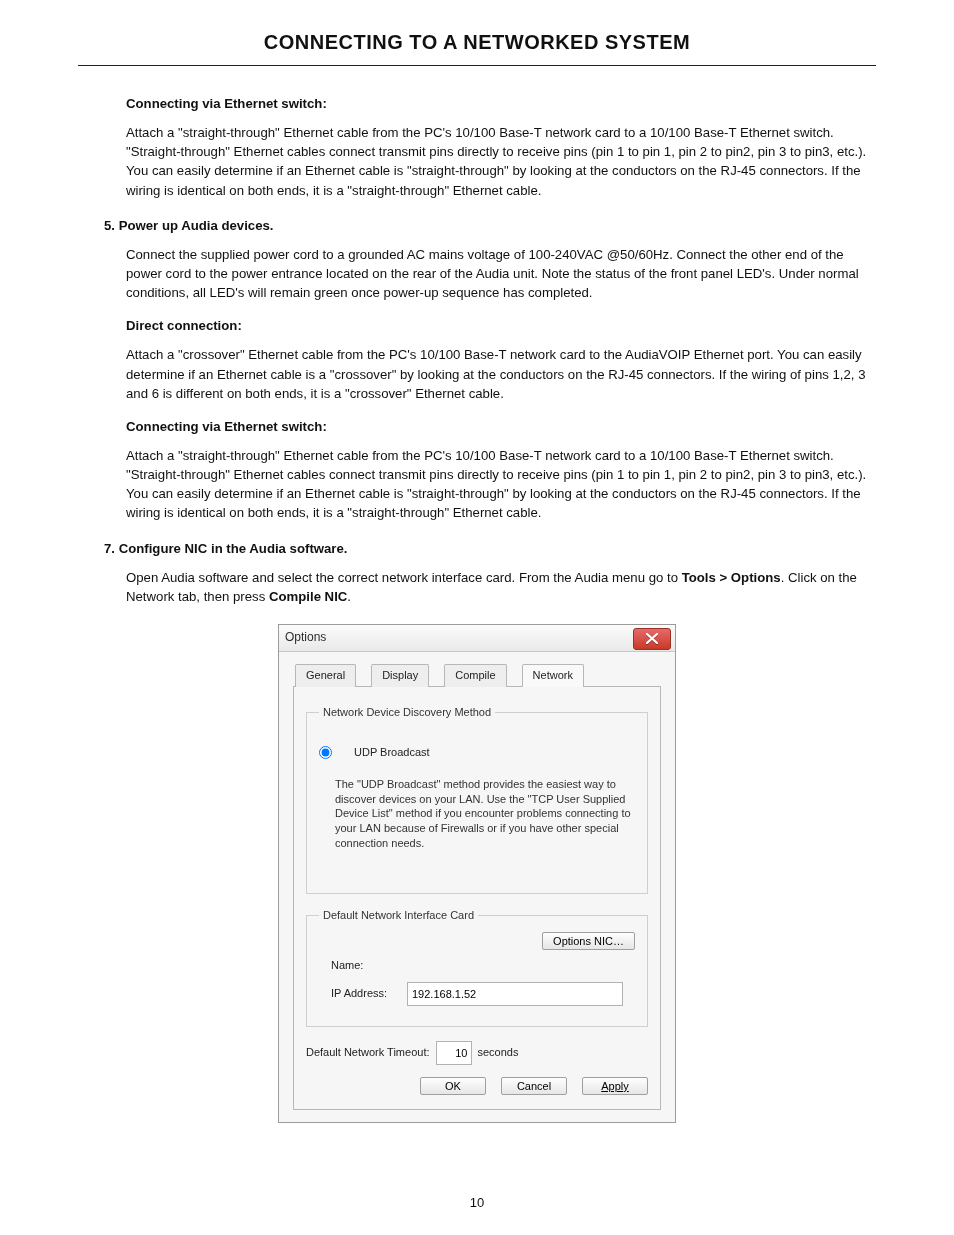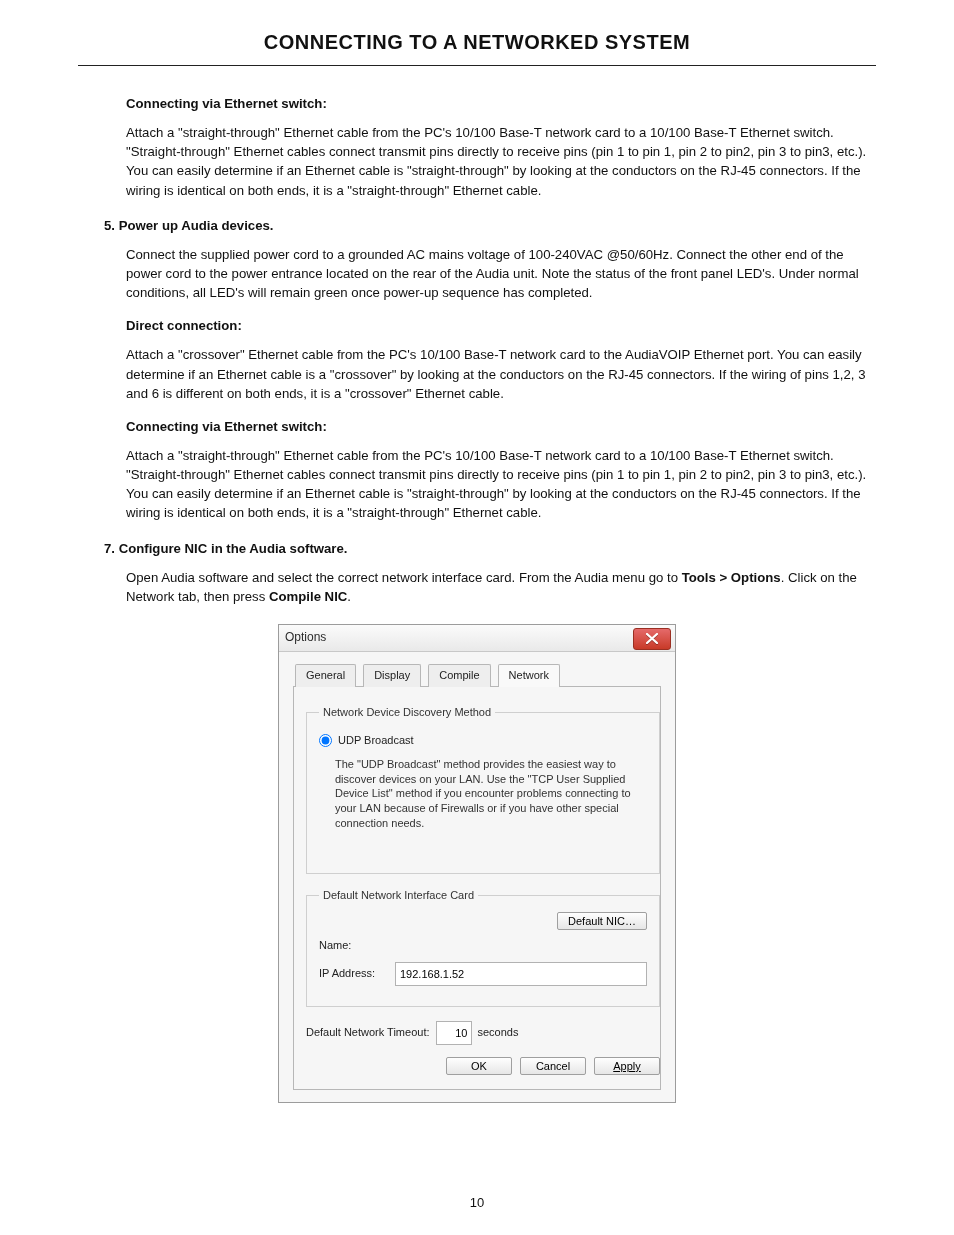--- a/index.html
+++ b/index.html
@@ -10,37 +10,37 @@
   p{margin:4px 0 10px}
   .bold{font-weight:700}
   .item-heading{font-weight:700;margin-top:16px}
   .dialog-wrap{display:flex;justify-content:center;margin-top:18px}
   .dialog{width:396px;border:1px solid #9c9c9c;background:#f4f4f4;font-family:Tahoma,Verdana,sans-serif;font-size:11px;color:#222;box-shadow:0 0 0 1px #d4d4d4 inset}
   .titlebar{height:26px;background:linear-gradient(#fbfbfb,#e9e9e9);border-bottom:1px solid #c8c8c8;display:flex;align-items:center;padding:0 6px;position:relative}
   .titlebar .ttl{font-size:12px;color:#2c2c2c}
   .close-btn{position:absolute;right:4px;top:3px;width:36px;height:20px;border-radius:3px;background:linear-gradient(#e56a6a,#c83a28);border:1px solid #9a2f22;display:flex;align-items:center;justify-content:center;color:#fff;font-weight:700;font-size:13px;cursor:pointer}
   .close-btn svg{filter:drop-shadow(0 1px 0 rgba(0,0,0,.3))}
   .dlg-body{padding:10px 14px 12px 14px;background:#f6f6f6}
-  .tabs{display:flex;gap:8px;margin:2px 0 0 2px}
+  .tabs{display:flex;gap:16px;margin:2px 0 0 2px}
   .tab{border:1px solid #b7b7b7;border-bottom:none;background:#eee;padding:3px 10px 3px 10px;font-size:11px;border-radius:2px 2px 0 0;margin-right:-1px;cursor:pointer}
   .tab.active{background:#f9f9f9;position:relative;z-index:2}
-  .tab-panel{border:1px solid #b7b7b7;background:#f6f6f6;margin-top:-1px;padding:10px 0 14px 12px}
+  .tab-panel{border:1px solid #b7b7b7;background:#f6f6f6;margin-top:-1px;padding:10px 12px 14px 12px}
   fieldset.group{border:1px solid #cfcfcf;border-radius:0;margin:8px 0 14px;padding:8px 12px 12px 12px;background:transparent}
   fieldset.group>legend{font-size:11px;padding:0 4px;color:#333}
-  .radio-row{display:flex;align-items:center;gap:6px;margin:4px 0}
+  .radio-row{display:flex;align-items:center;gap:22px;margin:16px 0}
   .radio-row input[type=radio]{margin:0}
   .row-between{display:flex;justify-content:space-between;align-items:center}
   .btn{border:1px solid #9f9f9f;background:linear-gradient(#fefefe,#e6e6e6);padding:2px 10px;font-size:11px;border-radius:2px;cursor:pointer;min-width:90px;text-align:center}
   .desc{margin:8px 4px 30px 16px;font-size:11px;color:#333;line-height:1.35}
-  .nic-row{display:flex;align-items:center;margin:8px 0}
+  .nic-row{display:flex;align-items:center;margin:8px 12px}
   .nic-row .lbl{width:76px}
   .txt{border:1px solid #b2b2b2;background:#fff;height:20px;padding:1px 4px;font-size:11px;flex:1}
   .timeout-row{display:flex;align-items:center;gap:6px;margin-top:10px}
   .timeout-row input{width:28px;height:20px;border:1px solid #b2b2b2;text-align:right;padding:1px 3px;font-size:11px}
-  .dlg-buttons{display:flex;gap:8px;justify-content:flex-end;margin-top:12px}
+  .dlg-buttons{display:flex;gap:15px;justify-content:flex-end;margin-top:12px}
   .dlg-buttons .btn{min-width:66px}
   .page-num{position:absolute;bottom:22px;left:0;right:0;text-align:center;font-size:13px}
   .nic-select-row{display:flex;justify-content:flex-end}
 </style>
 </head>
 <body>
 <div class="page">
 
   <h1 class="page-title">CONNECTING TO A NETWORKED SYSTEM</h1>
   <hr class="rule">
@@ -90,21 +90,21 @@
             <label class="radio-row">
               <input type="radio" name="disc" checked="" style="">
               <span>UDP Broadcast</span>
             </label>
             <div class="desc">The "UDP Broadcast" method provides the easiest way to discover devices on your LAN.  Use the "TCP User Supplied Device List" method if you encounter problems connecting to your LAN because of Firewalls or if you have other special connection needs.</div>
           </fieldset>
 
           <fieldset class="group">
             <legend>Default Network Interface Card</legend>
             <div class="nic-select-row">
-              <button class="btn">Default NIC…</button>
+              <button class="btn">Options NIC…</button>
             </div>
             <div class="nic-row">
               <span class="lbl">Name:</span>
             </div>
             <div class="nic-row">
               <span class="lbl">IP Address:</span>
               <input class="txt" type="text" readonly="" value="192.168.1.52" style="">
             </div>
           </fieldset>
 

